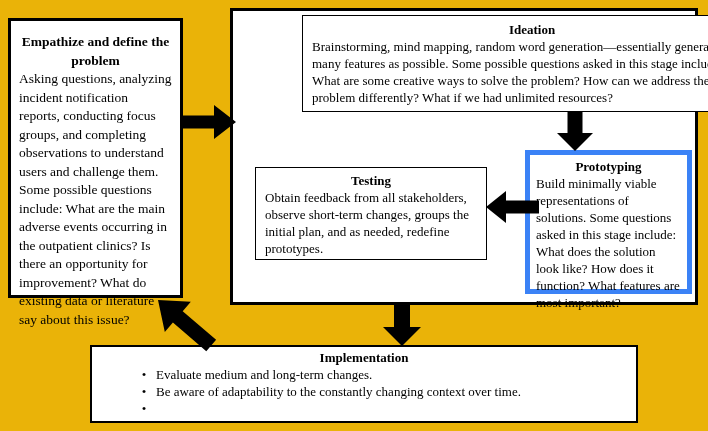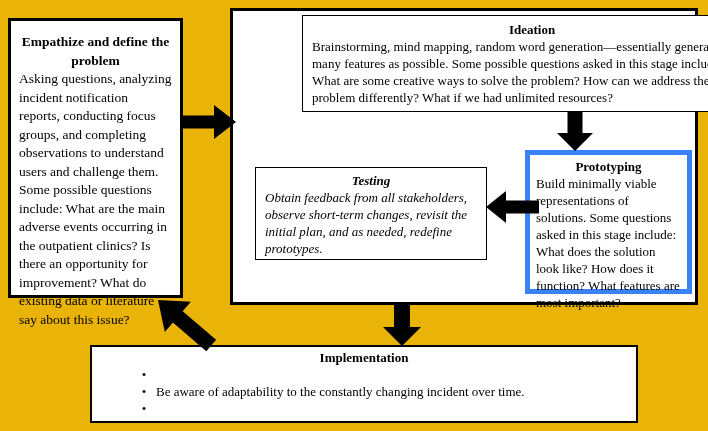--- a/index.html
+++ b/index.html
@@ -48,21 +48,20 @@
   }
   .prototyping {
     left: 525px; top: 150px; width: 167px; height: 144px;
     border: 5px solid #3b82f6;
     padding: 3px 6px;
   }
   .testing {
     left: 255px; top: 167px; width: 232px; height: 93px;
     border: 1px solid #000;
     padding: 4px 9px;
-    font-style: italic;
   }
   .implementation {
     left: 90px; top: 345px; width: 548px; height: 78px;
     border: 2px solid #000;
     padding: 2px 6px;
   }
   .implementation .bullets { margin-top: 0; }
   .bullet-row {
     display: flex;
     align-items: flex-start;
@@ -92,32 +91,33 @@
     <div class="body">Brainstorming, mind mapping, random word generation—essentially generating as many features as possible. Some possible questions asked in this stage include: What are some creative ways to solve the problem? How can we address the problem differently? What if we had unlimited resources?</div>
   </div>
 
   <div class="box prototyping">
     <div class="title">Prototyping</div>
     <div class="body">Build minimally viable representations of solutions. Some questions asked in this stage include: What does the solution look like? How does it function? What features are most important?</div>
   </div>
 
   <div class="box testing">
     <div class="title">Testing</div>
-    <div class="body">Obtain feedback from all stakeholders, observe short-term changes, revisit the initial plan, and as needed, redefine prototypes.</div>
+    <div class="body">Obtain feedback from all stakeholders, observe short-term changes, groups the initial plan, and as needed, redefine prototypes.</div>
   </div>
 
   <div class="box implementation">
     <div class="title">Implementation</div>
     <div class="bullets">
       <div class="bullet-row">
         <span class="glyph">•</span>
+        <span>Evaluate medium and long-term changes.</span>
       </div>
       <div class="bullet-row">
         <span class="glyph">•</span>
-        <span>Be aware of adaptability to the constantly changing incident over time.</span>
+        <span>Be aware of adaptability to the constantly changing context over time.</span>
       </div>
       <div class="bullet-row">
         <span class="glyph">•</span>
       </div>
     </div>
   </div>
 
   <svg class="arrow" style="left:182px; top:104px;" width="56" height="36">
     <polygon points="0,11.5 32,11.5 32,1 54,18 32,35 32,24.5 0,24.5" fill="#000"></polygon>
   </svg>

